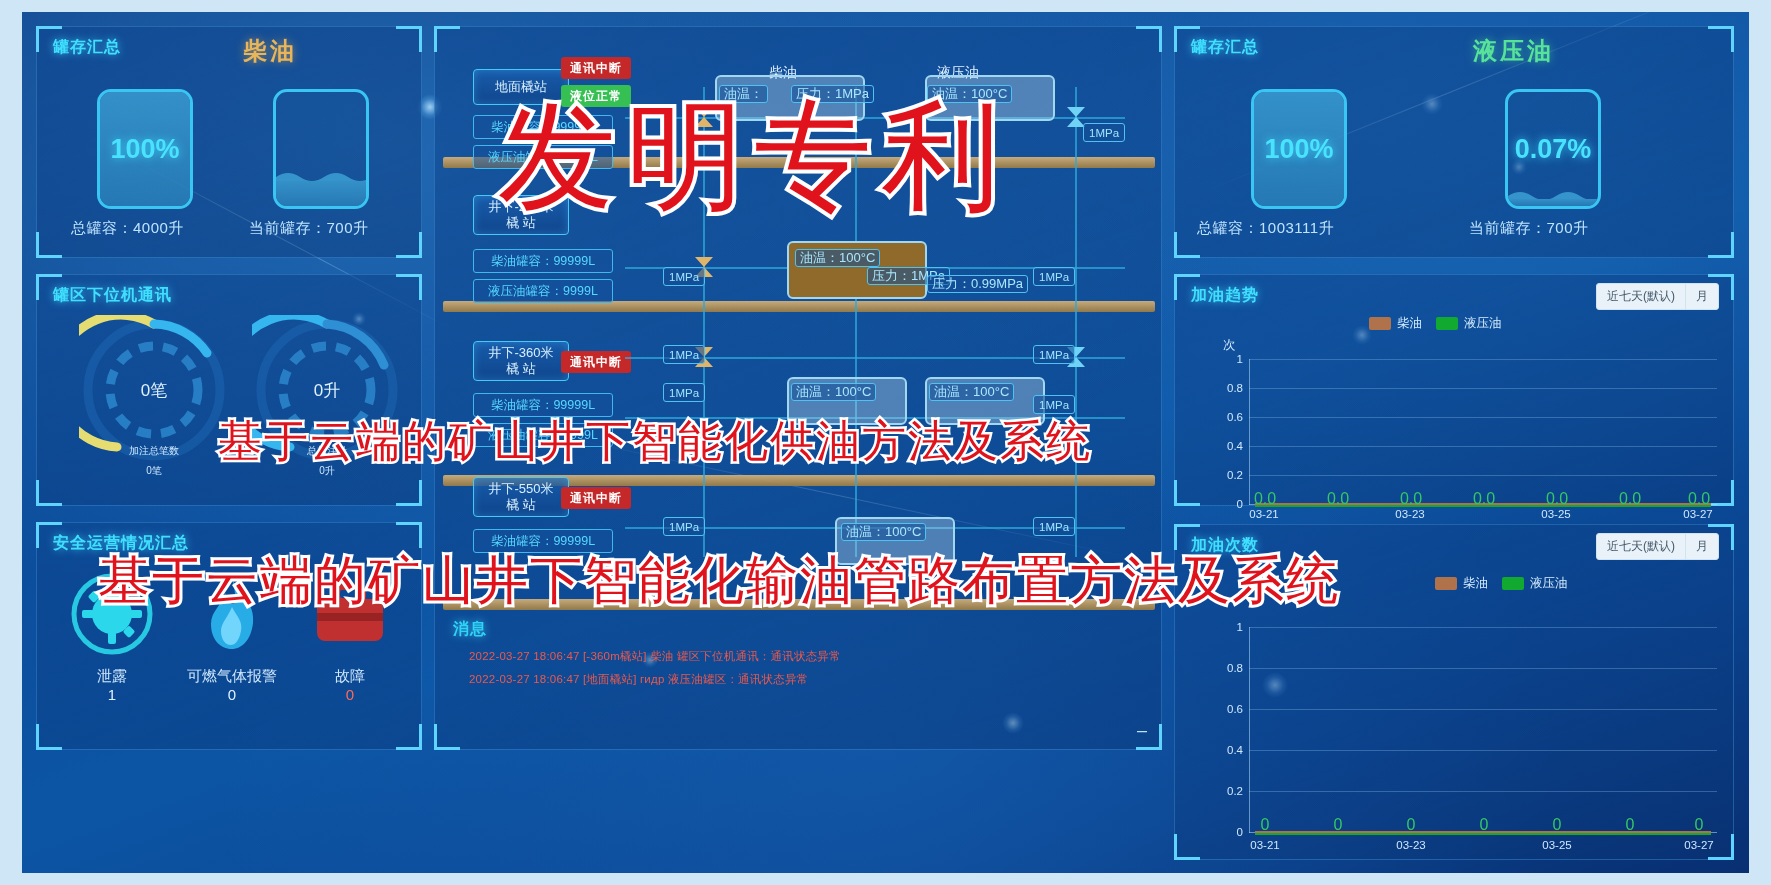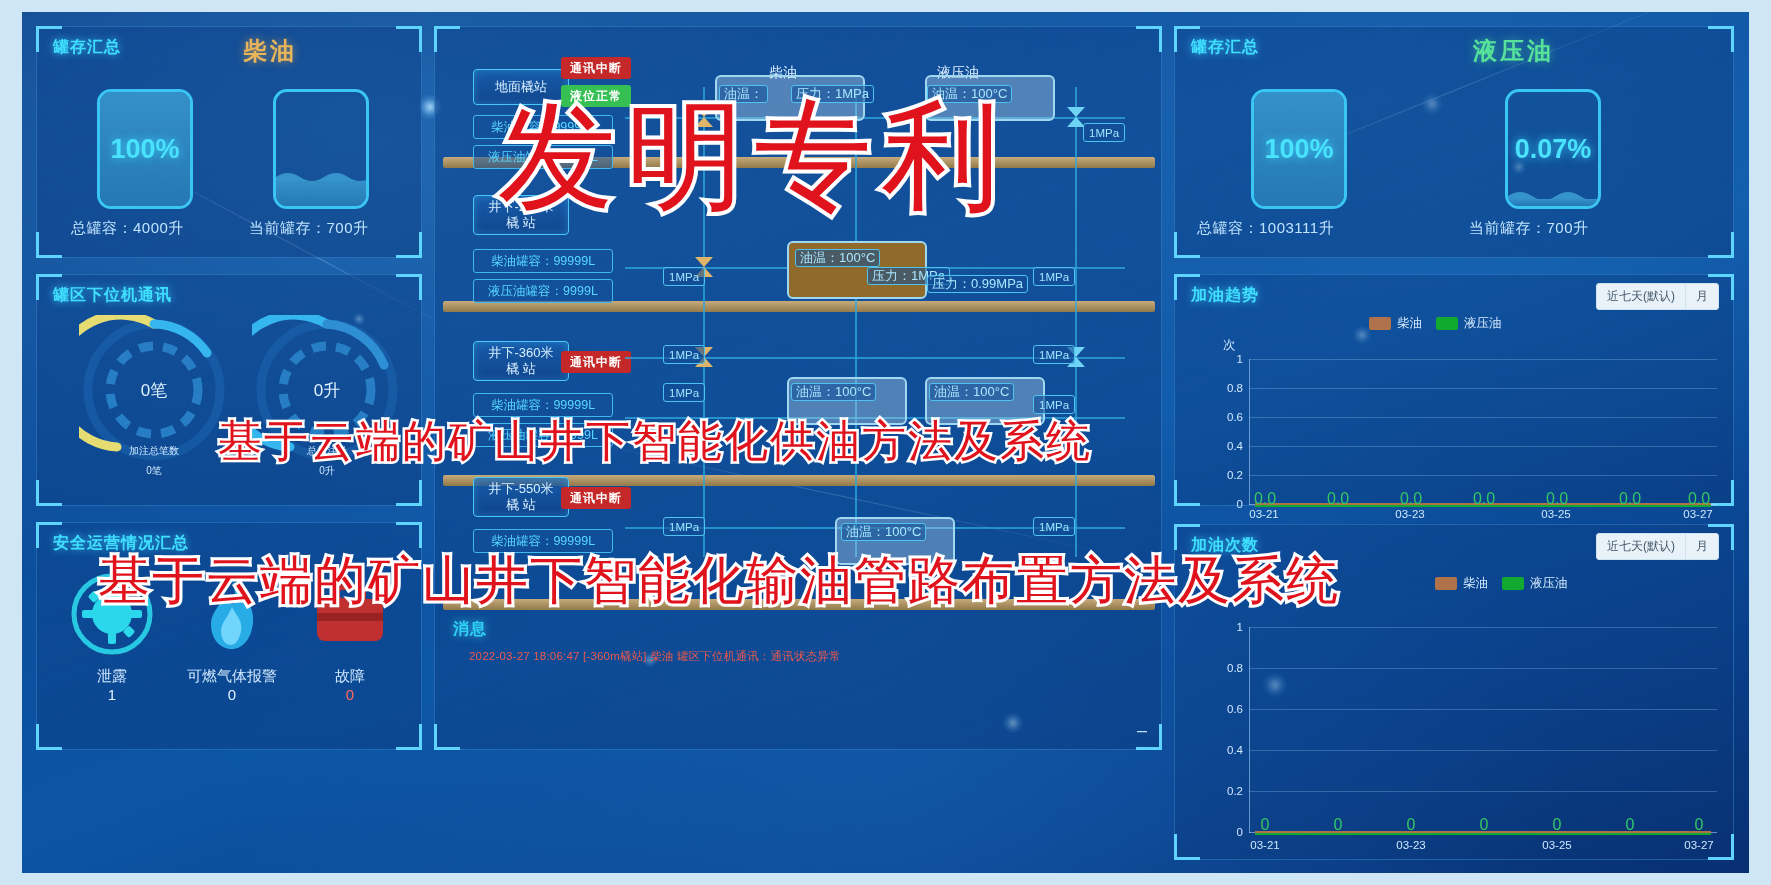--- a/index.html
+++ b/index.html
@@ -327,20 +327,21 @@
       <div class="mpa" style="left:228px;top:318px;height:19px;">1MPa</div>
       <div class="mpa" style="left:598px;top:318px;height:19px;">1MPa</div>
       <div class="mpa" style="left:228px;top:356px;height:19px;">1MPa</div>
       <div class="mpa" style="left:598px;top:368px;height:19px;">1MPa</div>
       <div class="mpa" style="left:228px;top:490px;height:19px;">1MPa</div>
       <div class="mpa" style="left:598px;top:490px;height:19px;">1MPa</div>
 
       <div class="panel-title mute" style="top:592px;left:18px;">消息</div>
       <div style="position:absolute;left:18px;top:622px;width:690px;margin-left:16px;">
         <div class="msg-line">2022-03-27 18:06:47 [-360m橇站] 柴油 罐区下位机通讯：通讯状态异常</div>
+        <div class="msg-line">2022-03-27 18:06:47 [地面橇站] гидр 液压油罐区：通讯状态异常</div>
       </div>
       <div class="minibtn" style="right:14px;bottom:8px;">–</div>
     </div>
 
     <div class="panel" style="left:1152px;top:14px;width:560px;height:232px;">
       <i class="corner c-tl"></i>
       <i class="corner c-tr"></i>
       <i class="corner c-bl"></i>
       <i class="corner c-br"></i>
 

